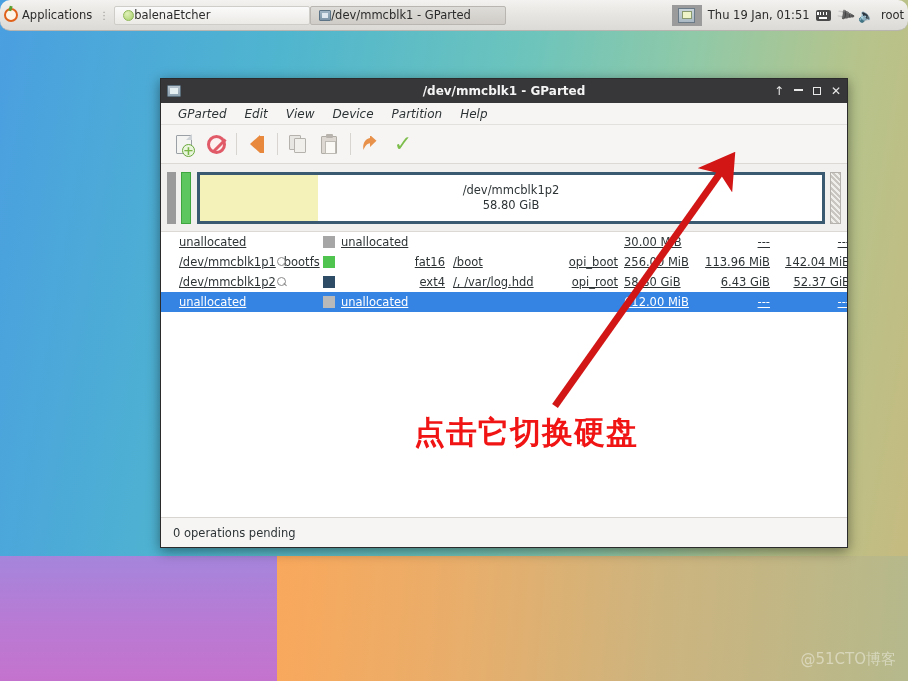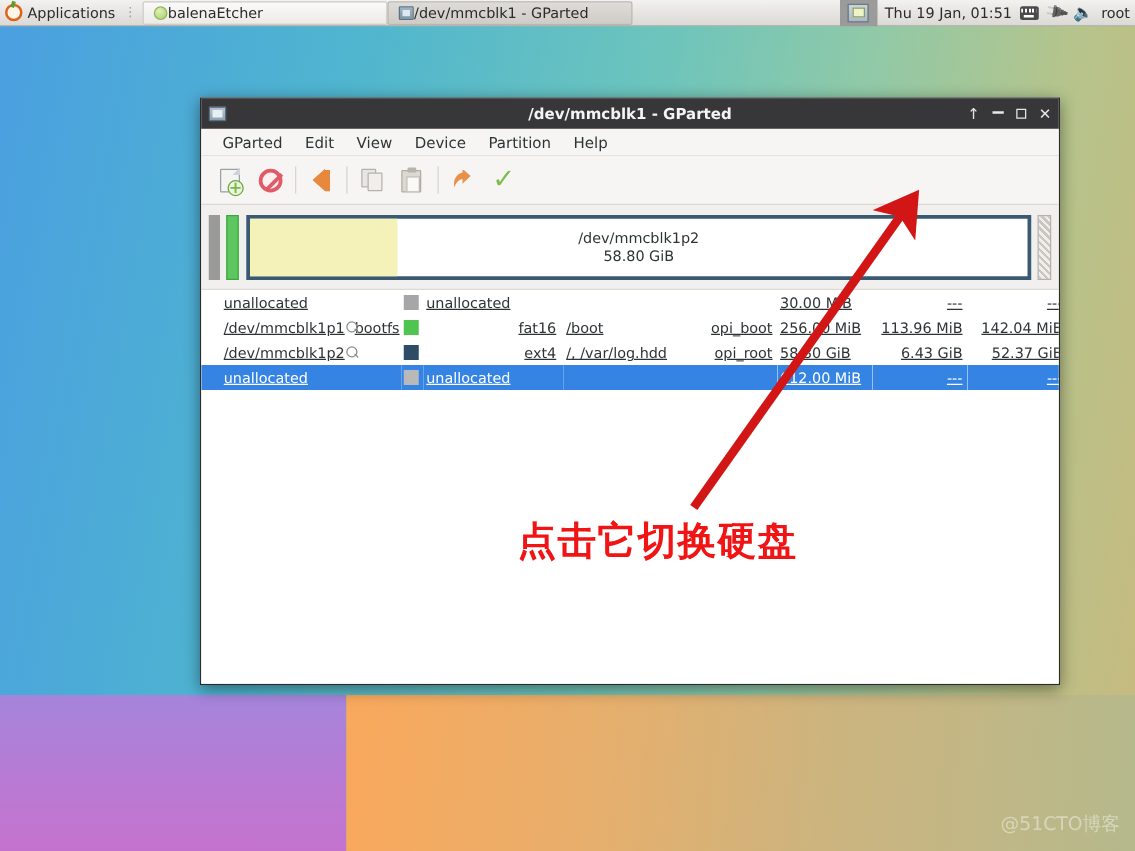--- a/index.html
+++ b/index.html
@@ -25,26 +25,27 @@
   .bg-band2 {
     position: absolute;
     left: 277px; top: 556px;
     width: 631px; height: 125px;
     background: linear-gradient(95deg, #f9a85c 0%, #e8ae6b 30%, #cdb47e 60%, #b5b98c 100%);
   }
 
   
   #panel {
     position: absolute; left: 0; top: 0;
-    width: 908px; height: 21px;
+    width: 908px; height: 31px;
     background: linear-gradient(180deg, #f3f2f0 0%, #e7e5e1 50%, #dcdad6 100%);
     border-bottom: 1px solid #b8b5b0;
     display: flex; align-items: center;
     font-size: 11.5px; color: #2b2b2b;
     z-index: 50;
+    border-radius: 10px;
   }
   .panel-apps { display: flex; align-items: center; gap: 4px; padding: 0 3px 0 4px; height: 21px; }
   .apps-icon {
     width: 14px; height: 14px; position: relative;
     border: 2px solid #e0611a; border-radius: 50%;
     background: #fdf6e8;
   }
   .apps-icon::after {
     content: ""; position: absolute; left: 3px; top: -4px;
     width: 3px; height: 5px; background: #5a9e2f; transform: rotate(18deg);
@@ -154,21 +155,21 @@
   .wb-min { width: 9px; height: 1.5px; background: #e8e8e8; display: inline-block; margin-bottom: 2px;}
 
   .menubar {
     height: 22px; background: #f6f5f4;
     display: flex; align-items: center;
     font-size: 12px; color: #2e3436;
     padding-left: 8px; gap: 0;
     border-bottom: 1px solid #e3e1de;
     flex: 0 0 22px;
   }
-  .menu-item { padding: 14px 9px; border-radius: 2px; }
+  .menu-item { padding: 14px 9px; border-radius: 2px; font-style: italic; }
 
   .toolbar {
     height: 39px;
     background: #f6f5f4;
     display: flex; align-items: center;
     padding-left: 7px;
     position: relative;
     flex: 0 0 39px;
     border-bottom: 1px solid #dcd9d5;
   }
@@ -574,20 +575,23 @@
             <td class="c-label"></td>
             <td class="c-size">612.00 MiB</td>
             <td class="c-used">---</td>
             <td class="c-unused">---</td>
 
           </tr>
         </tbody>
       </table>
     </div>
 
+    <div class="statusbar">
+      <span>0 operations pending</span>
+    </div>
   </div>
 
   <svg id="arrow-svg">
     <defs>
       <marker id="head" orient="auto" markerWidth="5" markerHeight="6" refX="3.2" refY="3">
         <path d="M0,0 L5,3 L0,6 L1.2,3 Z" fill="#d21616"></path>
       </marker>
     </defs>
     <line x1="555" y1="406" x2="728" y2="162" stroke="#d21616" stroke-width="7" marker-end="url(#head)"></line>
   </svg>

